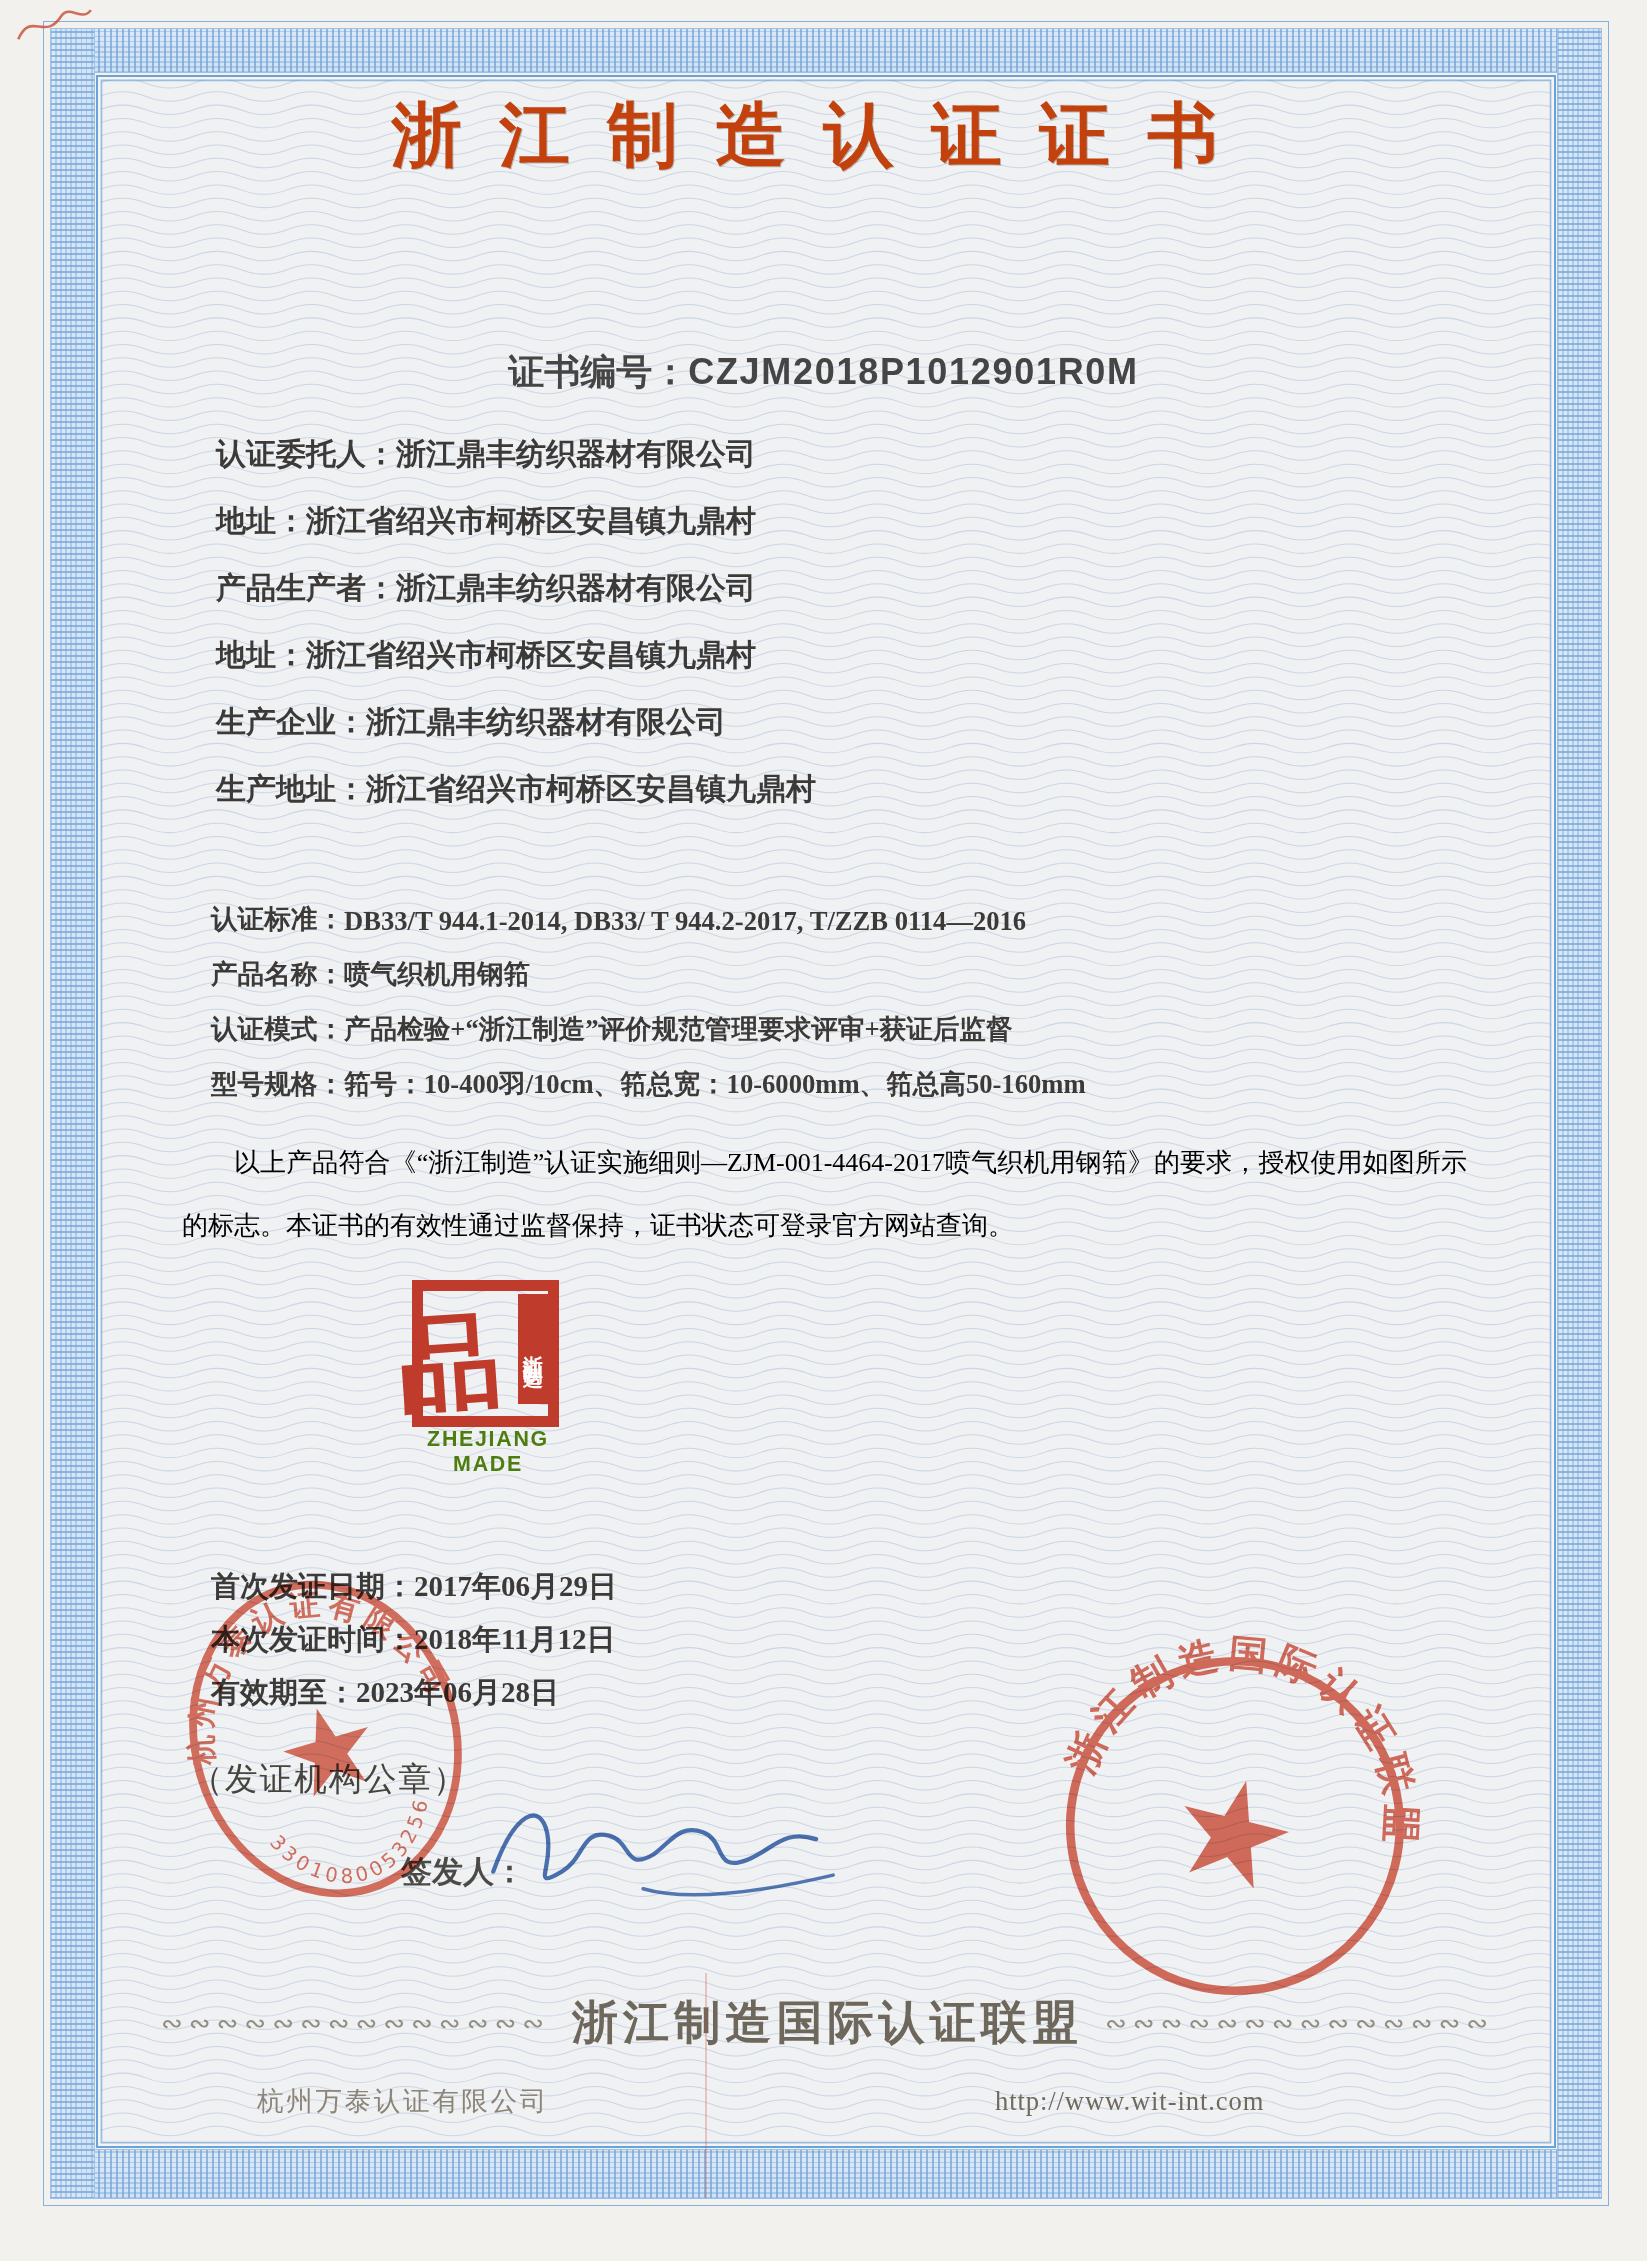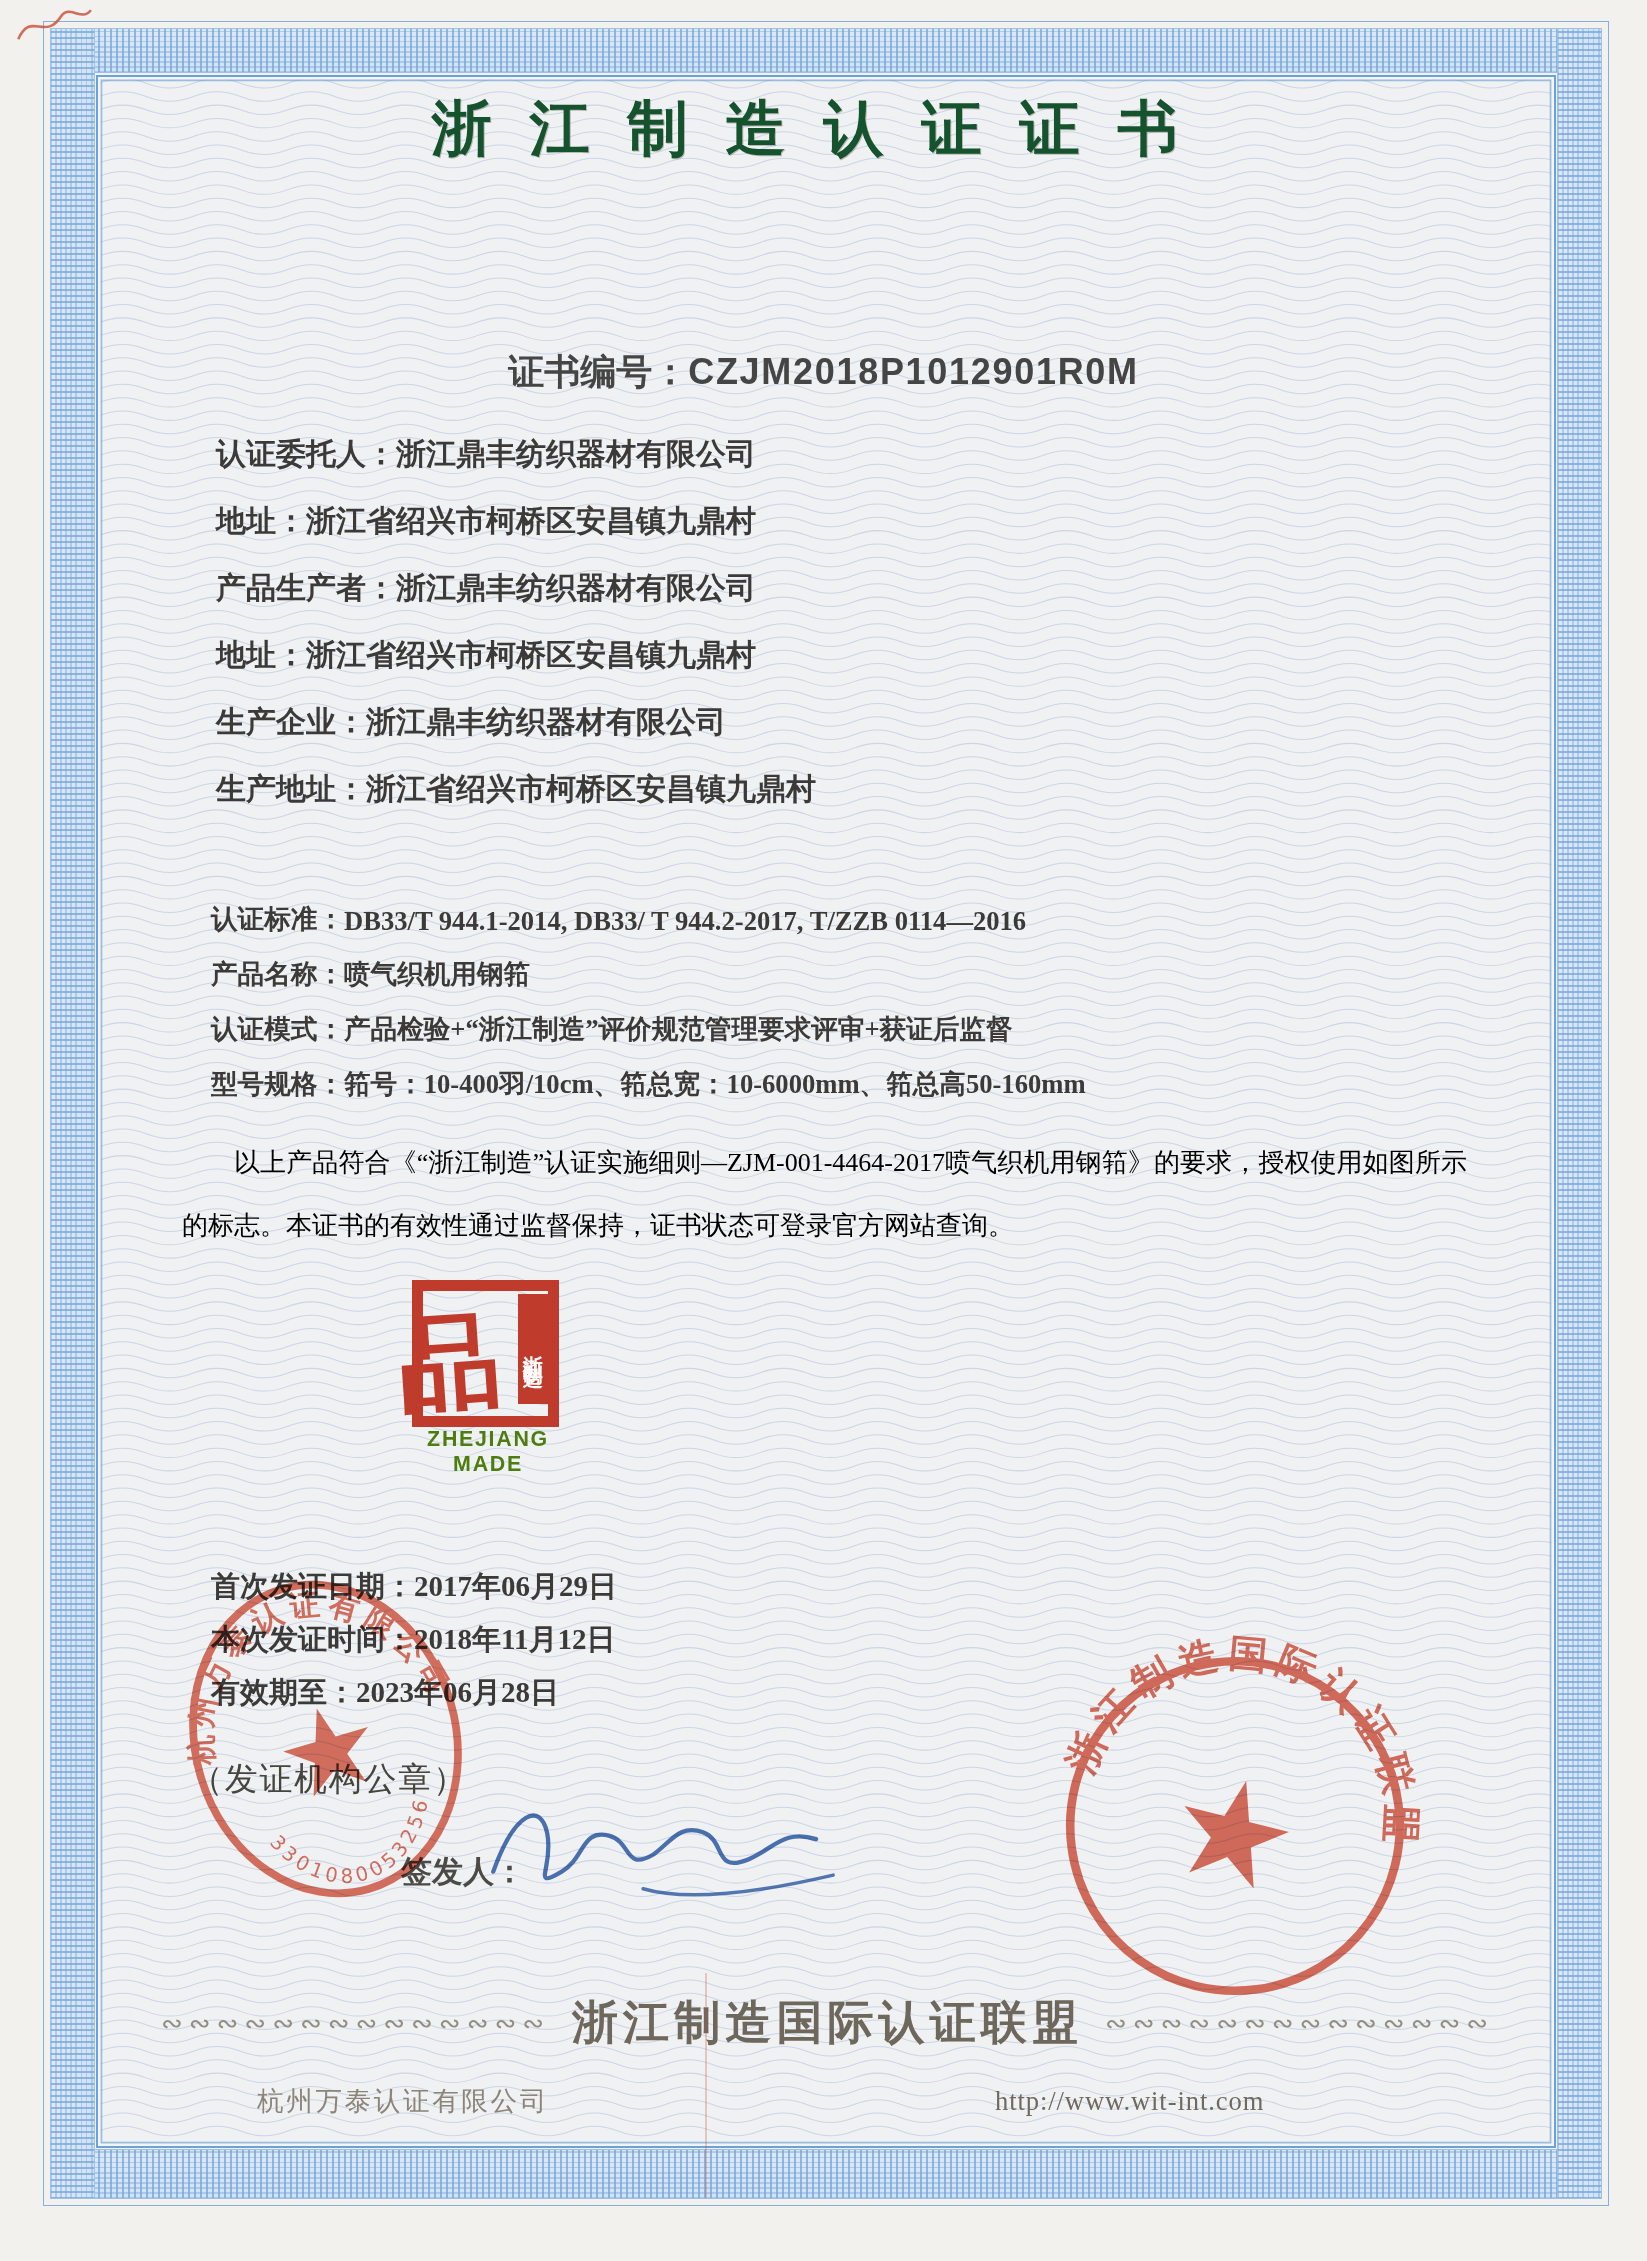--- a/index.html
+++ b/index.html
@@ -27,21 +27,21 @@
   .band-left{left:50px;top:27.5px;bottom:62px;width:45px;}
   .band-right{right:45px;top:27.5px;bottom:62px;width:45px;}
   .inner-line{left:96px;top:75px;right:91px;bottom:113px;
     border:2.6px solid #6ca2d6;
     box-shadow:inset 0 0 0 2.6px #f4f4f2, inset 0 0 0 4.3px rgba(108,162,214,.65);}
   .wave-area{left:99px;top:78px;width:1455px;height:2066px;background:#f0f1f2;}
   svg.waves{position:absolute;left:99px;top:78px;}
 
   
   .title{left:0;right:0;top:89px;text-align:center;
-    font-size:60px;font-weight:700;letter-spacing:38px;color:#14532d;
+    font-size:70px;font-weight:700;letter-spacing:38px;color:#c2410c;
     text-shadow:0.9px 0.9px 0 rgba(90,80,70,.35);}
   .certno{left:0;right:0;top:348px;text-align:center;font-size:36px;font-weight:700;color:#454545;}
   .certno .num{font-family:"Liberation Sans","DejaVu Sans",sans-serif;letter-spacing:1.7px;}
 
   .fields{left:216px;top:434px;}
   .fields .row{height:67px;display:flex;align-items:flex-start;font-size:30px;font-weight:700;color:#3b3a38;}
   .specs{left:211px;top:882px;}
   .specs .row{height:55px;display:flex;align-items:flex-end;font-size:26.6px;font-weight:700;color:#3b3a38;}
   .para{left:182px;top:1131px;width:1285px;font-size:26px;line-height:63px;
     text-align:justify;text-indent:2em;color:#000000;font-weight:500;}

